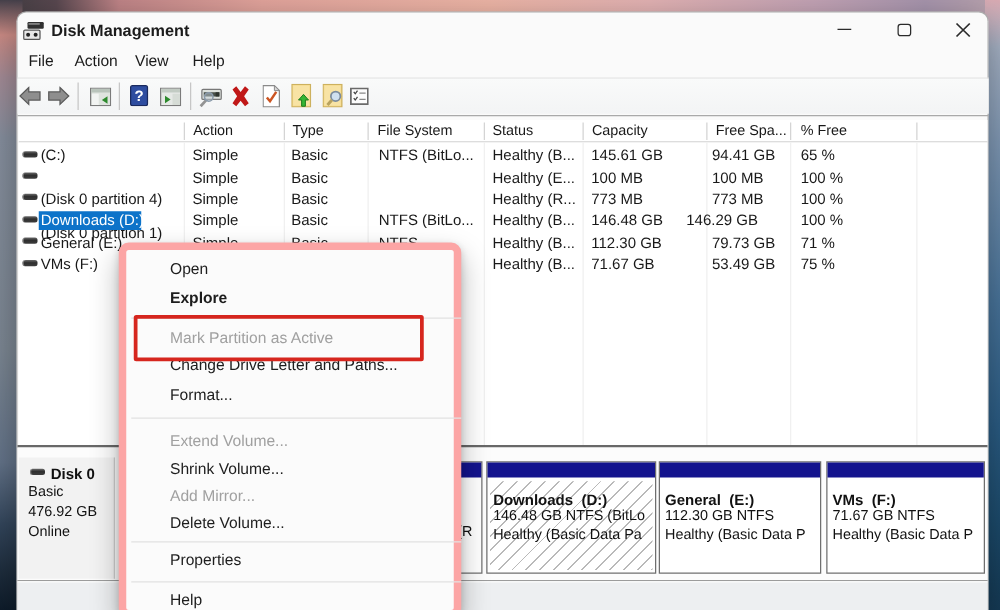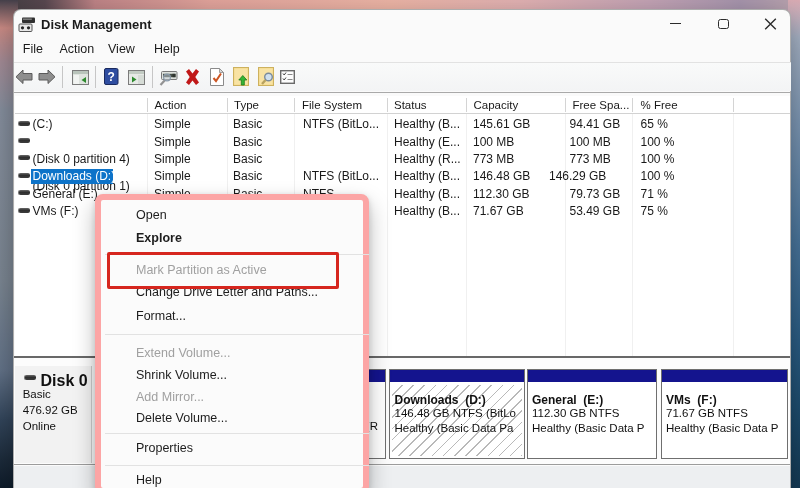--- a/index.html
+++ b/index.html
@@ -238,21 +238,21 @@
     <div class="abs rt t" style="left:394px; top:204.1px; color:#191919;">Healthy (B...</div>
     <div class="abs rt t" style="left:473px; top:204.1px; color:#191919;">71.67 GB</div>
     <div class="abs rt t" style="left:569.5px; top:204.1px; color:#191919;">53.49 GB</div>
     <div class="abs rt t" style="left:640.5px; top:204.1px; color:#191919;">75 %</div>
   </div>
 
   <div id="paneTop" class="abs"></div>
   <div id="pane" class="abs"></div>
   <div id="dlabel" class="abs"></div>
   <div class="abs dico" style="left:24px; top:375.3px;"></div>
-  <div class="abs t" style="left:40.5px; top:371.8px; font-size:16px; font-weight:bold; color:#111;">Disk 0</div>
+  <div class="abs t" style="left:40.5px; top:371.8px; font-size:12px; font-weight:bold; color:#111;">Disk 0</div>
   <div class="abs t bt" style="left:22.7px; top:388.3px;">Basic</div>
   <div class="abs t bt" style="left:22.7px; top:403.8px;">476.92 GB</div>
   <div class="abs t bt" style="left:22.7px; top:419.8px;">Online</div>
 
   <div class="abs blk" style="left:330px; width:56px;">
     <div class="bar"></div>
     <div class="abs t bt" style="right:7px; top:50.6px;">Healthy (R</div>
   </div>
 
   <div class="abs blk" style="left:389px; width:135.5px;">

